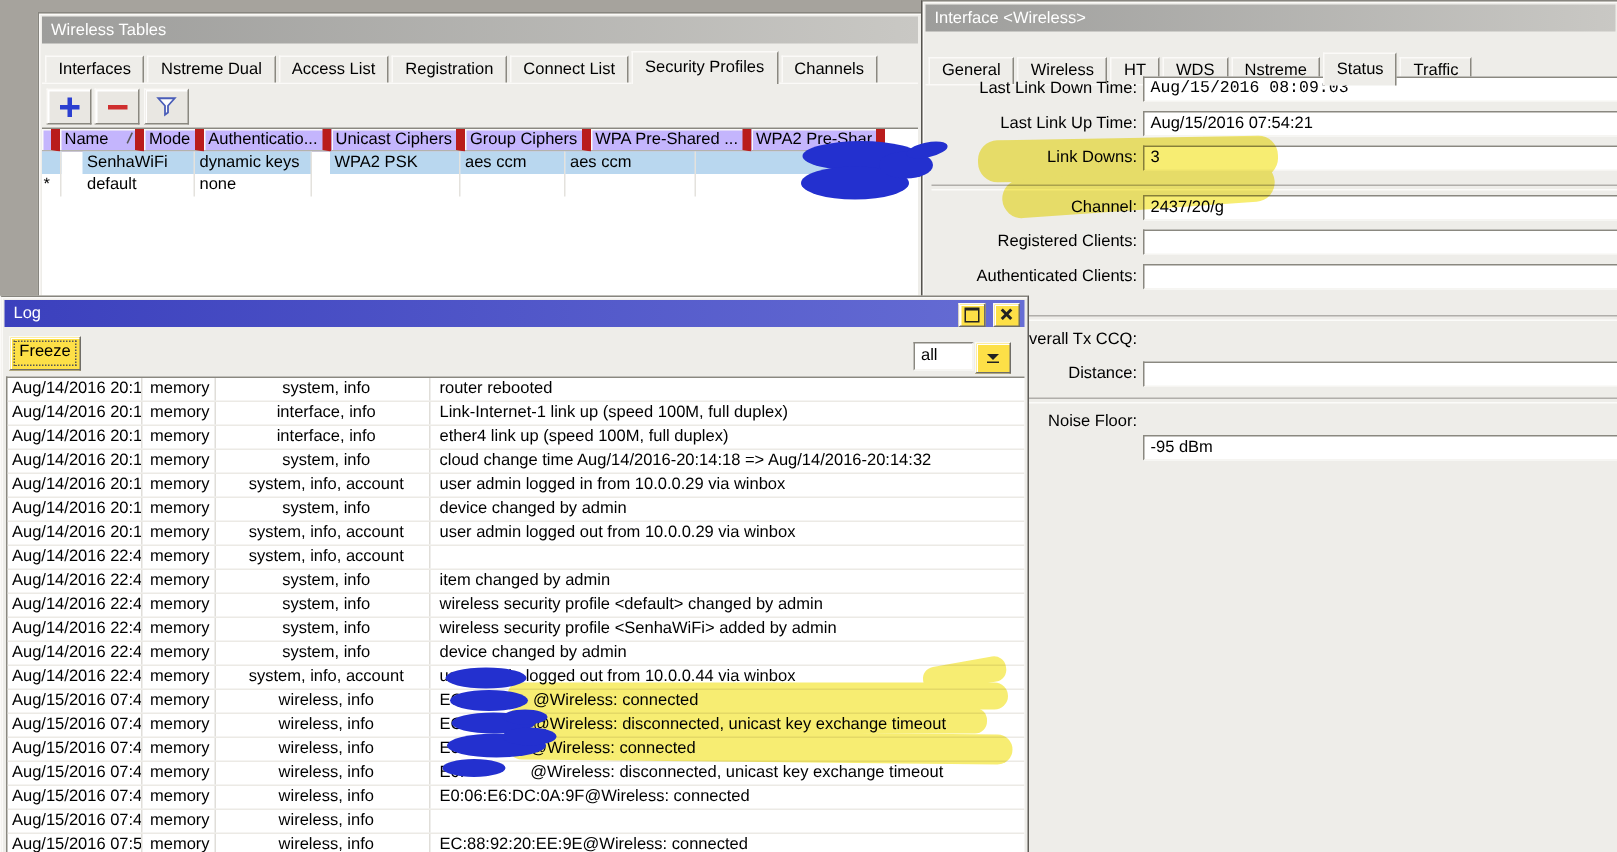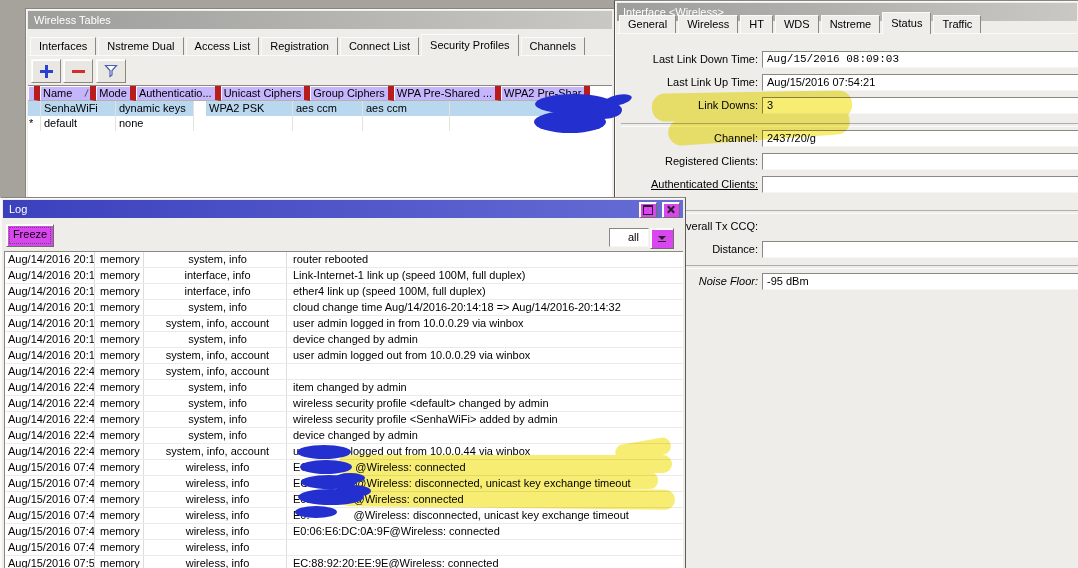--- a/index.html
+++ b/index.html
@@ -25,41 +25,41 @@
   .plus-i::before{content:"";position:absolute;left:0;top:5px;width:13px;height:3px;background:#2b3fd0;}
   .plus-i::after{content:"";position:absolute;left:5px;top:0;width:3px;height:13px;background:#2b3fd0;}
   .minus-i{width:13px;height:3px;background:#cf2f2f;}
   
   .wtable{position:absolute;left:2px;top:76px;width:584px;bottom:2px;background:#fff;
        border-top:1px solid #8a8880;}
   .trow{display:flex;height:15px;line-height:15px;white-space:nowrap;}
   .thead .tcell{background:#c4b5fd;border-right:6px solid #b91c1c;border-bottom:1px solid #b4b2ac;
        box-shadow:inset 1px 1px 0 #fbfaf8;}
   .tcell{box-sizing:border-box;padding:0 3px;overflow:hidden;border-right:1px solid #e4e2dd;flex:none;}
-  .c0{width:13px;padding:0 1px;} .c1{width:75px;} .c2{width:78px;} .c3{width:87px;margin-left:12px;}
+  .c0{width:13px;padding:0 1px;} .c1{width:75px;margin-left:14px;} .c2{width:78px;} .c3{width:87px;margin-left:12px;}
   .c4{width:70px;} .c5{width:87px;} .c6{width:99px;} .c7{width:75px;border-right:none;}
   .trow.selected .tcell{background:#b9d7ef;}
   .sort-mark{display:none;}
   .sort-mark.show{display:inline-block;width:1px;height:8px;background:#555;
        transform:rotate(25deg);margin-left:14px;}
   
   .f-label{position:absolute;left:0;width:143px;text-align:right;height:17px;line-height:17px;}
   .f-value{position:absolute;left:147px;right:0;height:17px;line-height:13px;background:#fff;
        border:1px solid #f6f5f2;border-top-color:#8a8880;border-left-color:#8a8880;
        box-sizing:border-box;padding:1px 4px;white-space:nowrap;overflow:hidden;}
   .sep{position:absolute;left:6px;right:0;height:2px;border-top:1px solid #b0aeaa;
        border-bottom:1px solid #fbfbf9;}
   
-  .btn{background:#d946ef;border:1px solid #6f6d68;border-top-color:#fbfaf8;border-left-color:#fbfaf8;
+  .btn{background:#fde047;border:1px solid #6f6d68;border-top-color:#fbfaf8;border-left-color:#fbfaf8;
        box-shadow:inset 1px 1px 0 #fff;text-align:center;}
   .freeze{position:absolute;left:5px;top:26px;width:46px;height:21px;line-height:19px;
        outline:1px dotted #555;outline-offset:-4px;}
   .combo-box{position:absolute;left:608px;top:30px;width:40px;height:19px;line-height:17px;
        background:#fff;border:1px solid #f6f5f2;border-top-color:#8a8880;border-left-color:#8a8880;
-       box-sizing:border-box;padding-left:18px;}
+       box-sizing:border-box;padding-left:4px;}
   .combo-btn{position:absolute;left:649px;top:30px;width:22px;height:19px;
        display:flex;flex-direction:column;align-items:center;justify-content:center;}
   .dd-tri{width:0;height:0;border-left:4px solid transparent;border-right:4px solid transparent;
        border-top:4px solid #222;}
   .dd-bar{width:8px;height:1px;background:#222;margin-top:1px;}
   .win-btn{width:16px;height:14px;position:relative;display:inline-block;margin-left:2px;}
   .max-glyph{position:absolute;left:3px;top:2px;width:8px;height:7px;border:1px solid #222;border-top-width:2px;}
   .close-glyph{position:absolute;left:3px;top:2px;width:9px;height:9px;}
   .close-glyph::before,.close-glyph::after{content:"";position:absolute;left:4px;top:0;width:2px;height:9px;background:#222;}
   .close-glyph::before{transform:rotate(45deg);} .close-glyph::after{transform:rotate(-45deg);}
@@ -151,21 +151,21 @@
           <div class="tcell c7"></div>
         </div>
       </div>
   </div>
 </div>
 
 <div class="win" style="left:614px;top:0;width:464px;height:568px;border-left:1px solid #55534e;">
   <div class="titlebar inactive">
     <span>Interface &lt;Wireless&gt;</span>
   </div>
-  <div class="tabstrip" style="top:7px;">
+  <div class="tabstrip" style="top:30px;">
 
       <div class="tab"><span>General</span></div>
 
       <div class="tab"><span>Wireless</span></div>
 
       <div class="tab"><span>HT</span></div>
 
       <div class="tab"><span>WDS</span></div>
 
       <div class="tab"><span>Nstreme</span></div>
@@ -179,29 +179,29 @@
     <div class="f-value" style="top:3px;font-family:Liberation Mono, monospace;">Aug/15/2016 08:09:03</div>
     <div class="f-label" style="top:26px;">Last Link Up Time:</div>
     <div class="f-value" style="top:26px;">Aug/15/2016 07:54:21</div>
     <div class="f-label" style="top:49px;">Link Downs:</div>
     <div class="f-value" style="top:49px;">3</div>
     <div class="sep" style="top:75px;"></div>
     <div class="f-label" style="top:82px;">Channel:</div>
     <div class="f-value" style="top:82px;">2437/20/g</div>
     <div class="f-label" style="top:105px;">Registered Clients:</div>
     <div class="f-value" style="top:105px;"></div>
-    <div class="f-label" style="top:128px;text-decoration:underline;">Authenticated Clients:</div>
+    <div class="f-label" style="top:128px;">Authenticated Clients:</div>
     <div class="f-value" style="top:128px;"></div>
     <div class="sep" style="top:162px;"></div>
     <div class="f-label" style="top:170px;">Overall Tx CCQ:</div>
     <div class="f-label" style="top:193px;">Distance:</div>
     <div class="f-value" style="top:193px;"></div>
     <div class="sep" style="top:217px;"></div>
-    <div class="f-label" style="top:225px;font-style:italic;">Noise Floor:</div>
-    <div class="f-value" style="top:225px;">-95 dBm</div>
+    <div class="f-label" style="top:225px;">Noise Floor:</div>
+    <div class="f-value" style="top:242px;">-95 dBm</div>
   </div>
 </div>
 
 <div class="win" style="left:0;top:197px;width:684px;height:371px;z-index:10;border-color:#87857f #5f5d58 #5f5d58 #fbfaf8;">
   <div class="titlebar active">
     <span>Log</span>
     <span style="position:absolute;right:3px;top:2px;">
       <span class="btn win-btn"><span class="max-glyph"></span></span>
       <span class="btn win-btn"><span class="close-glyph"></span></span>
     </span>

